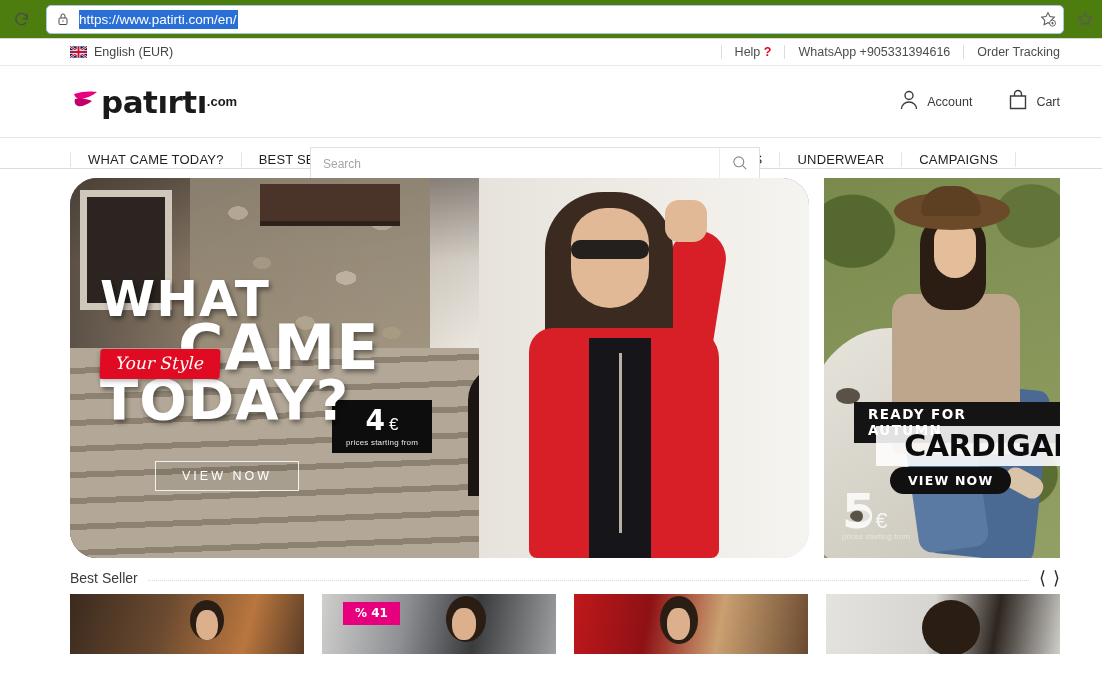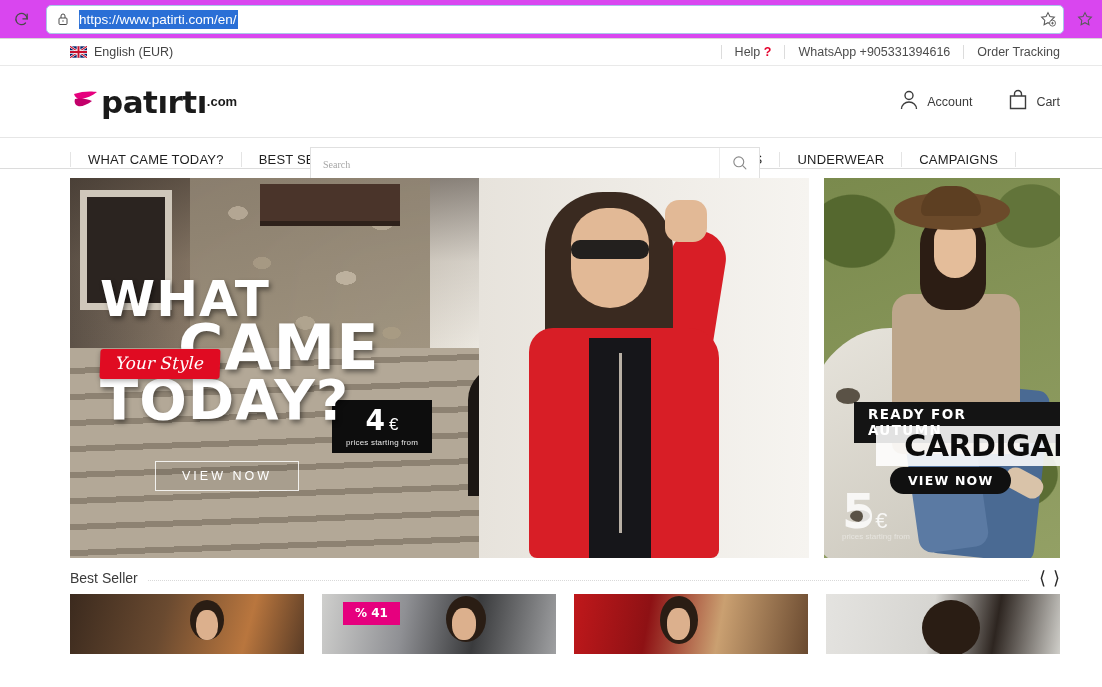--- a/index.html
+++ b/index.html
@@ -6,21 +6,21 @@
   html, body {
     width: 1102px; height: 687px;
     background: #ffffff;
     font-family: "Liberation Sans", sans-serif;
     overflow: hidden;
   }
 
   
   .browser-bar {
     height: 39px;
-    background: #d946ef;
+    background: #4d7c0f;
     display: flex;
     align-items: center;
     padding: 0 4px;
     border-bottom: 1px solid #d8d8d8;
   }
   .reload-btn {
     width: 30px; height: 30px;
     display: flex; align-items: center; justify-content: center;
     color: #4a4a4a;
     flex: 0 0 auto;
@@ -87,22 +87,22 @@
   .logo-text { font-size: 31px; font-weight: bold; letter-spacing: -0.5px; color: #1a1a1a; font-family: "DejaVu Sans", sans-serif; }
   .logo-com { font-size: 13px; font-weight: bold; color: #1a1a1a; }
 
   .search-wrap { position: absolute; left: 310px; top: 81px; width: 450px; }
   .search-box {
     display: flex; height: 34px;
     border: 1px solid #e0e0e0; background: #fff;
   }
   .search-input {
     flex: 1 1 auto; border: none; outline: none;
-    padding: 0 12px; font-size: 10px; color: #333;
-    font-family: Liberation Serif, serif;
+    padding: 0 12px; font-size: 12px; color: #333;
+    font-family: Liberation Sans, sans-serif;
   }
   .search-input::placeholder { color: #a6a6a6; }
   .search-btn {
     width: 40px; border: none; border-left: 1px solid #ededed;
     background: #fff; display: flex; align-items: center; justify-content: center;
     color: #8a8a8a; cursor: pointer;
   }
   .chips { display: flex; gap: 4px; margin-top: 4px; }
   .chip {
     background: #ec1c24; color: #fff;
@@ -136,20 +136,21 @@
     font-family: "Liberation Sans", sans-serif;
     margin-top: 12px;
   }
   .nav-item:last-child { border-right: 1px solid #e4e4e4; }
 
   
   .banners { display: flex; gap: 15px; padding: 9px 42px 0 70px; }
   .hero {
     width: 745px; height: 380px; position: relative; overflow: hidden;
     background: linear-gradient(100deg,#8c8277 0%,#b5aa9b 28%,#e9e5de 52%,#f2efe9 100%);
+    border-radius: 27px;
   }
   
   .hero-wall { position: absolute; inset: 0;
     background:
       linear-gradient(180deg, rgba(60,50,42,0.55) 0%, rgba(90,76,62,0.15) 22%, rgba(255,255,255,0) 45%),
       linear-gradient(90deg,#5c5147 0%,#7b6d5e 12%,#9c8b77 24%,#d6cfc4 40%,#efece5 58%,#f6f4ef 78%,#ece8e1 100%);
   }
   .hero-stones { position: absolute; left: 120px; top: 0; width: 240px; height: 250px;
     background:
       radial-gradient(ellipse 16px 11px at 20% 14%, #b7aa97 60%, transparent 62%),

